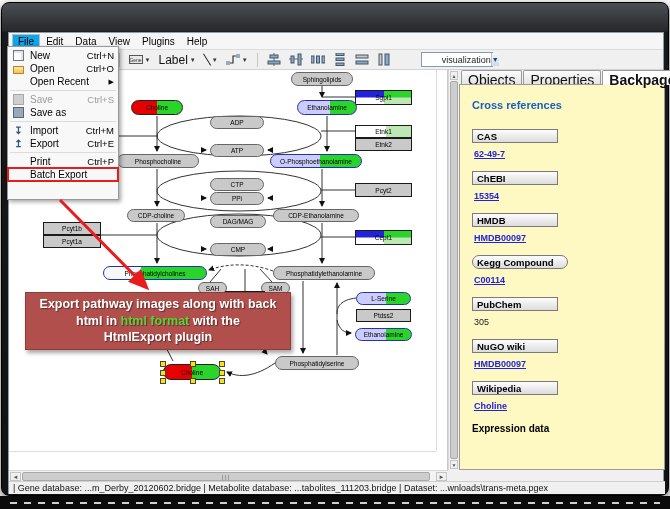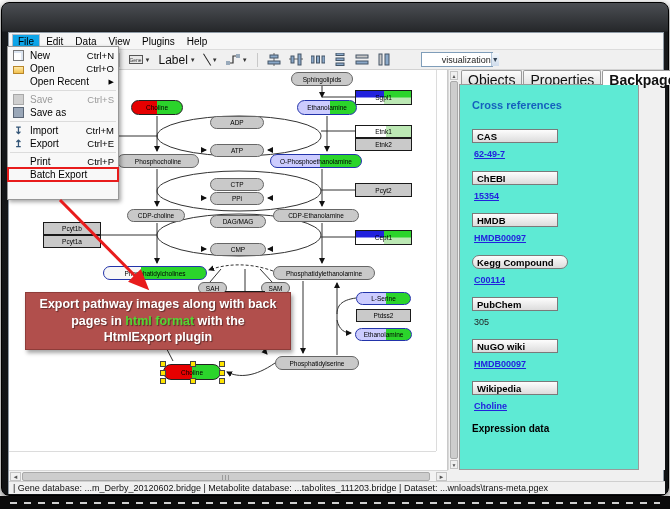--- a/index.html
+++ b/index.html
@@ -67,21 +67,21 @@
   .h-thumb{position:absolute;left:13px;top:1px;width:408px;height:9px;background:#cdcdcd;border:1px solid #a9a9a9;border-radius:2px;}
   .h-grip{position:absolute;left:50%;top:2px;width:8px;height:5px;margin-left:-4px;
           background:repeating-linear-gradient(90deg,#9a9a9a 0 1px,transparent 1px 3px);}
   .v-thumb{position:absolute;left:1px;top:11px;width:8px;height:378px;background:#cdcdcd;border:1px solid #a9a9a9;border-radius:2px;}
 
   
   .panel{position:absolute;left:450px;top:37px;width:206px;height:400px;background:#f0f0f0;}
   .tabs{position:absolute;left:2px;top:0;height:14px;display:flex;}
   .tab{font-size:14px;color:#111;background:linear-gradient(180deg,#fcfcfc,#e4e4e4);border:1px solid #9a9a9a;border-bottom:none;padding:1px 6px 0 6px;margin-right:1px;border-radius:2px 2px 0 0;}
   .tab.active{background:#fff;position:relative;z-index:2;height:15px;font-weight:bold;}
-  .panel-body{position:absolute;left:0;top:14px;width:180px;height:386px;background:#5eead4;border:1px solid #9a9a9a;overflow:hidden;padding:4px 0 0 12px;}
+  .panel-body{position:absolute;left:0;top:14px;width:206px;height:386px;background:#fef9c3;border:1px solid #9a9a9a;overflow:hidden;padding:4px 0 0 12px;}
   .xref-heading{color:#1560bd;font-weight:bold;font-size:11px;margin:10px 0 18px 0;}
   .xref-section{margin-bottom:9px;}
   .xref-header{width:86px;height:14px;background:linear-gradient(180deg,#fdfdfd,#dcdcdc);border:1px solid #7a7a7a;font-weight:bold;font-size:9.5px;padding:1px 4px;color:#000;white-space:nowrap;}
   .xref-header.wide{width:96px;border-radius:7px;}
   .xref-value{display:block;margin:6px 0 12px 2px;font-size:9px;font-weight:bold;}
   a.xref-link{color:#2222dd;text-decoration:underline;}
   .xref-plain{color:#222;font-weight:normal;}
   .expr-heading{font-weight:bold;font-size:10px;color:#000;margin-top:4px;}
 
   
@@ -469,21 +469,21 @@
         <span class="fm-short">Ctrl+P</span>
       </div>
       <div class="fm-row hl">
         <span class="fm-icon"></span>
         <span class="fm-label">Batch Export</span>
       </div>
     </div>
 
   <div class="callout">
     <div><span>Export pathway images along with back</span></div>
-    <div><span>pages in </span><span class="hl-green">html format</span><span> with the</span></div>
+    <div><span>html in </span><span class="hl-green">html format</span><span> with the</span></div>
     <div><span>HtmlExport plugin</span></div>
   </div>
 
   <svg class="red-overlay">
     <defs>
       <marker id="ar" markerWidth="8" markerHeight="8" refX="5" refY="3" orient="auto">
         <path d="M0,0 L7,3 L0,6 z" fill="#e81c1c"></path>
       </marker>
     </defs>
     <line x1="60" y1="200" x2="145" y2="286" stroke="#e81c1c" stroke-width="3" marker-end="url(#ar)"></line>

